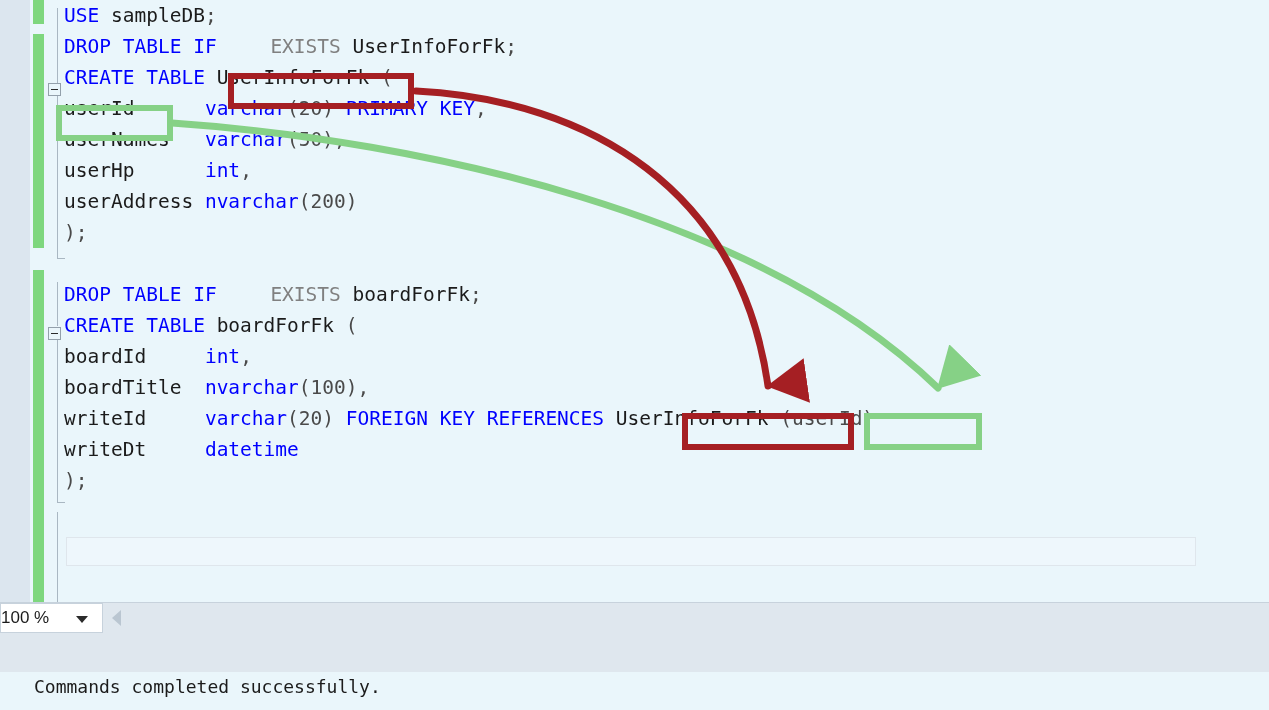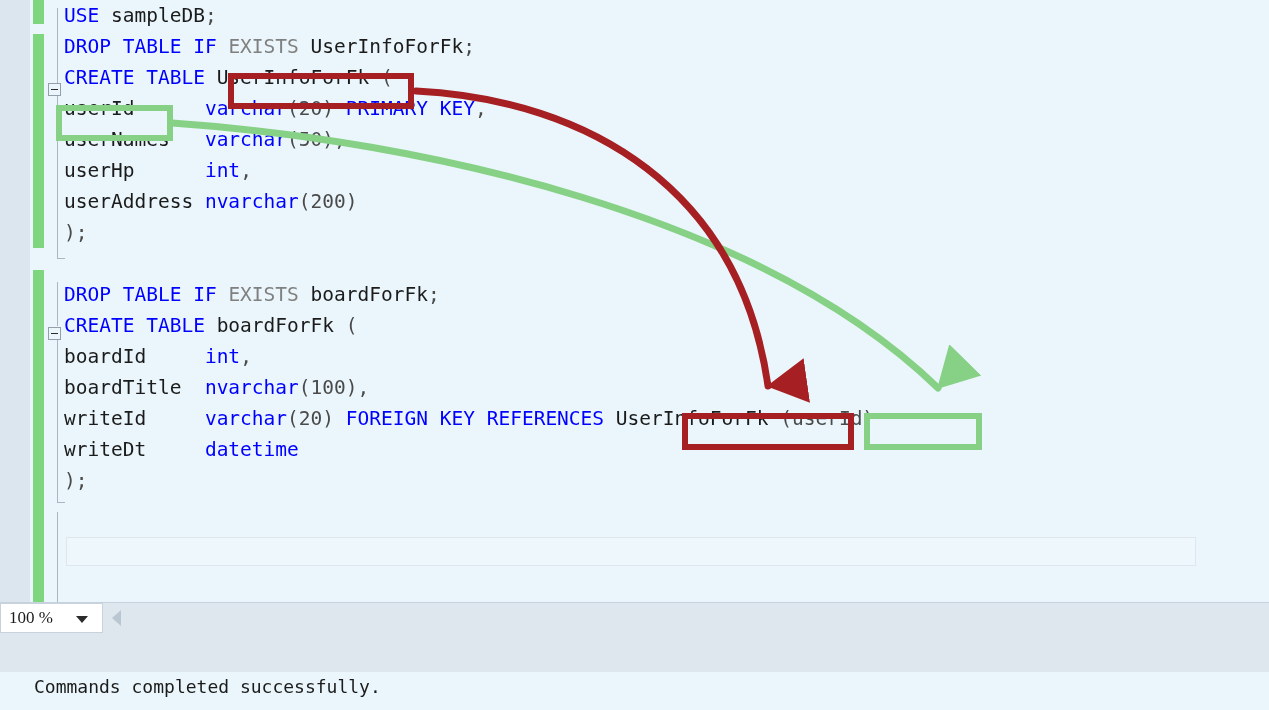--- a/index.html
+++ b/index.html
@@ -76,21 +76,21 @@
     position: absolute;
     left: 64px; top: 0;
     font-family: "DejaVu Sans Mono", "Liberation Mono", monospace;
     font-size: 19.5px;
     line-height: 31px;
     white-space: pre;
     color: #1b1b1b;
   }
   .code .line { height: 31px; }
   .kw  { color: #0000ff; }
-  .gry { color: #808080; }
+  .gry { color: #808080; margin-left: 42px; }
   .idn { color: #1b1b1b; }
   .typ { color: #0000ff; }
   .pun { color: #4a4a4a; }
 
   
   .ghost-box {
     position: absolute;
     left: 66px; top: 537px;
     width: 1130px; height: 29px;
     border: 1px solid #dfe6ec;
@@ -138,24 +138,24 @@
   .zoom-combo {
     position: absolute;
     left: 0; top: 603px;
     width: 103px; height: 30px;
     background: #ffffff;
     border: 1px solid #c7d2dc;
     box-sizing: border-box;
     display: flex; align-items: center;
   }
   .zoom-val {
-    font-family: Liberation Serif, serif;
+    font-family: Liberation Sans, sans-serif;
     font-size: 17px;
     color: #1b1b1b;
-    padding-left: 8px;
+    padding-left: 0;
   }
   .zoom-caret {
     position: absolute;
     right: 14px; top: 12px;
     width: 0; height: 0;
     border-left: 6px solid transparent;
     border-right: 6px solid transparent;
     border-top: 7px solid #2b2b2b;
   }
   .scroll-left-arrow {

